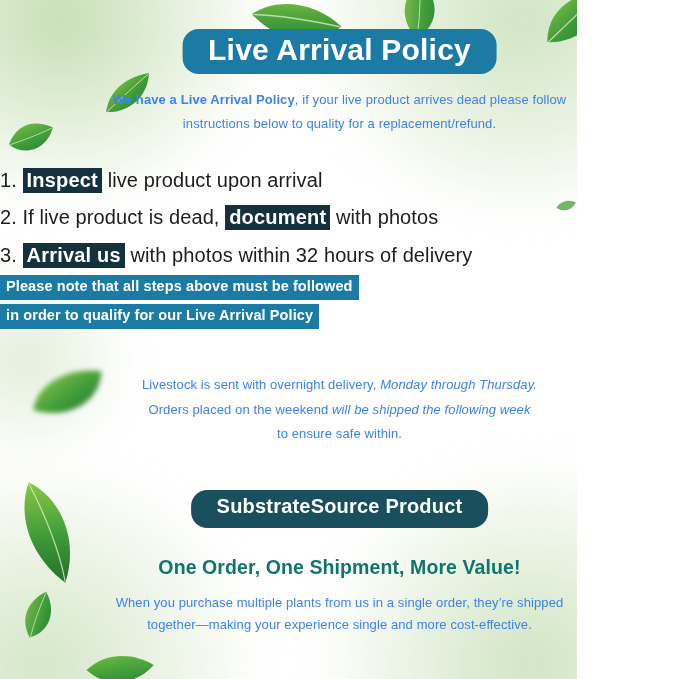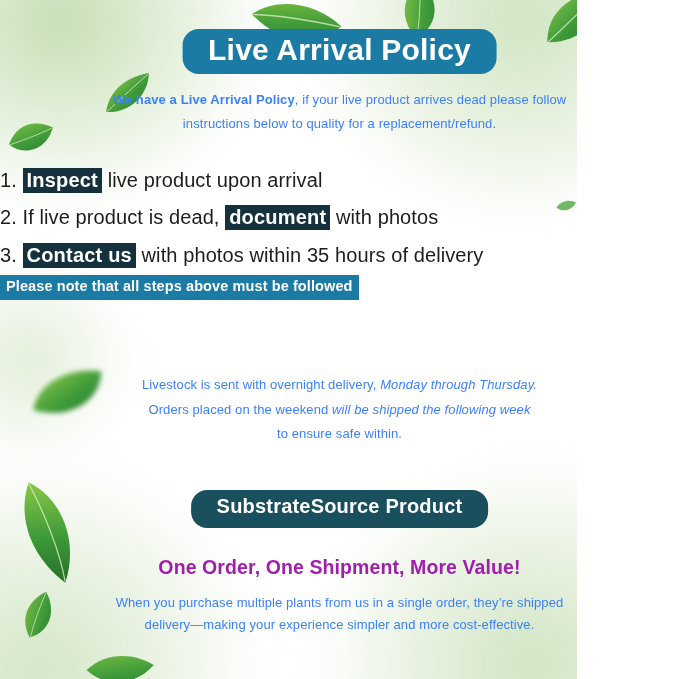--- a/index.html
+++ b/index.html
@@ -125,21 +125,21 @@
 
   .subhead {
     position: absolute;
     left: 50%;
     transform: translateX(-50%);
     top: 556px;
     width: 600px;
     text-align: center;
     font-size: 19.5px;
     font-weight: bold;
-    color: #a21caf;
+    color: #0f766e;
     letter-spacing: 0.1px;
   }
 
   
   .steps {
     position: absolute;
     left: 0;
     top: 166px;
     width: 679px;
   }
@@ -413,41 +413,44 @@
 
       <div class="step">
         <span>2.</span>
         <span>If live product is dead,</span>
         <span class="hl-dark">document</span>
         <span>with photos</span>
       </div>
 
       <div class="step">
         <span>3.</span>
-        <span class="hl-dark">Contact us</span>
-        <span>with photos within 35 hours of delivery</span>
+        <span class="hl-dark">Arrival us</span>
+        <span>with photos within 32 hours of delivery</span>
       </div>
 
     </div>
 
     <div class="note" id="note-line-1">
       <span class="note-text">Please note that all steps above must be followed</span>
+    </div>
+    <div class="note" id="note-line-2">
+      <span class="note-text">in order to qualify for our Live Arrival Policy</span>
     </div>
 
     <div class="para" id="livestock-para">
       <span>Livestock is sent with overnight delivery,</span>
       <i>Monday through Thursday.</i><br>
       <span>Orders placed on the weekend</span>
       <i>will be shipped the following week</i><br>
       <span>to ensure safe within.</span>
     </div>
 
     <div class="banner banner-substrate">SubstrateSource Product</div>
 
     <div class="subhead">One Order, One Shipment, More Value!</div>
 
     <div class="para" id="value-para">
       <span>When you purchase multiple plants from us in a single order, they’re shipped</span><br>
-      <span>delivery—making your experience simpler and more cost-effective.</span>
+      <span>together—making your experience single and more cost-effective.</span>
     </div>
 
   </div>
 </div>
 
 </body></html>

